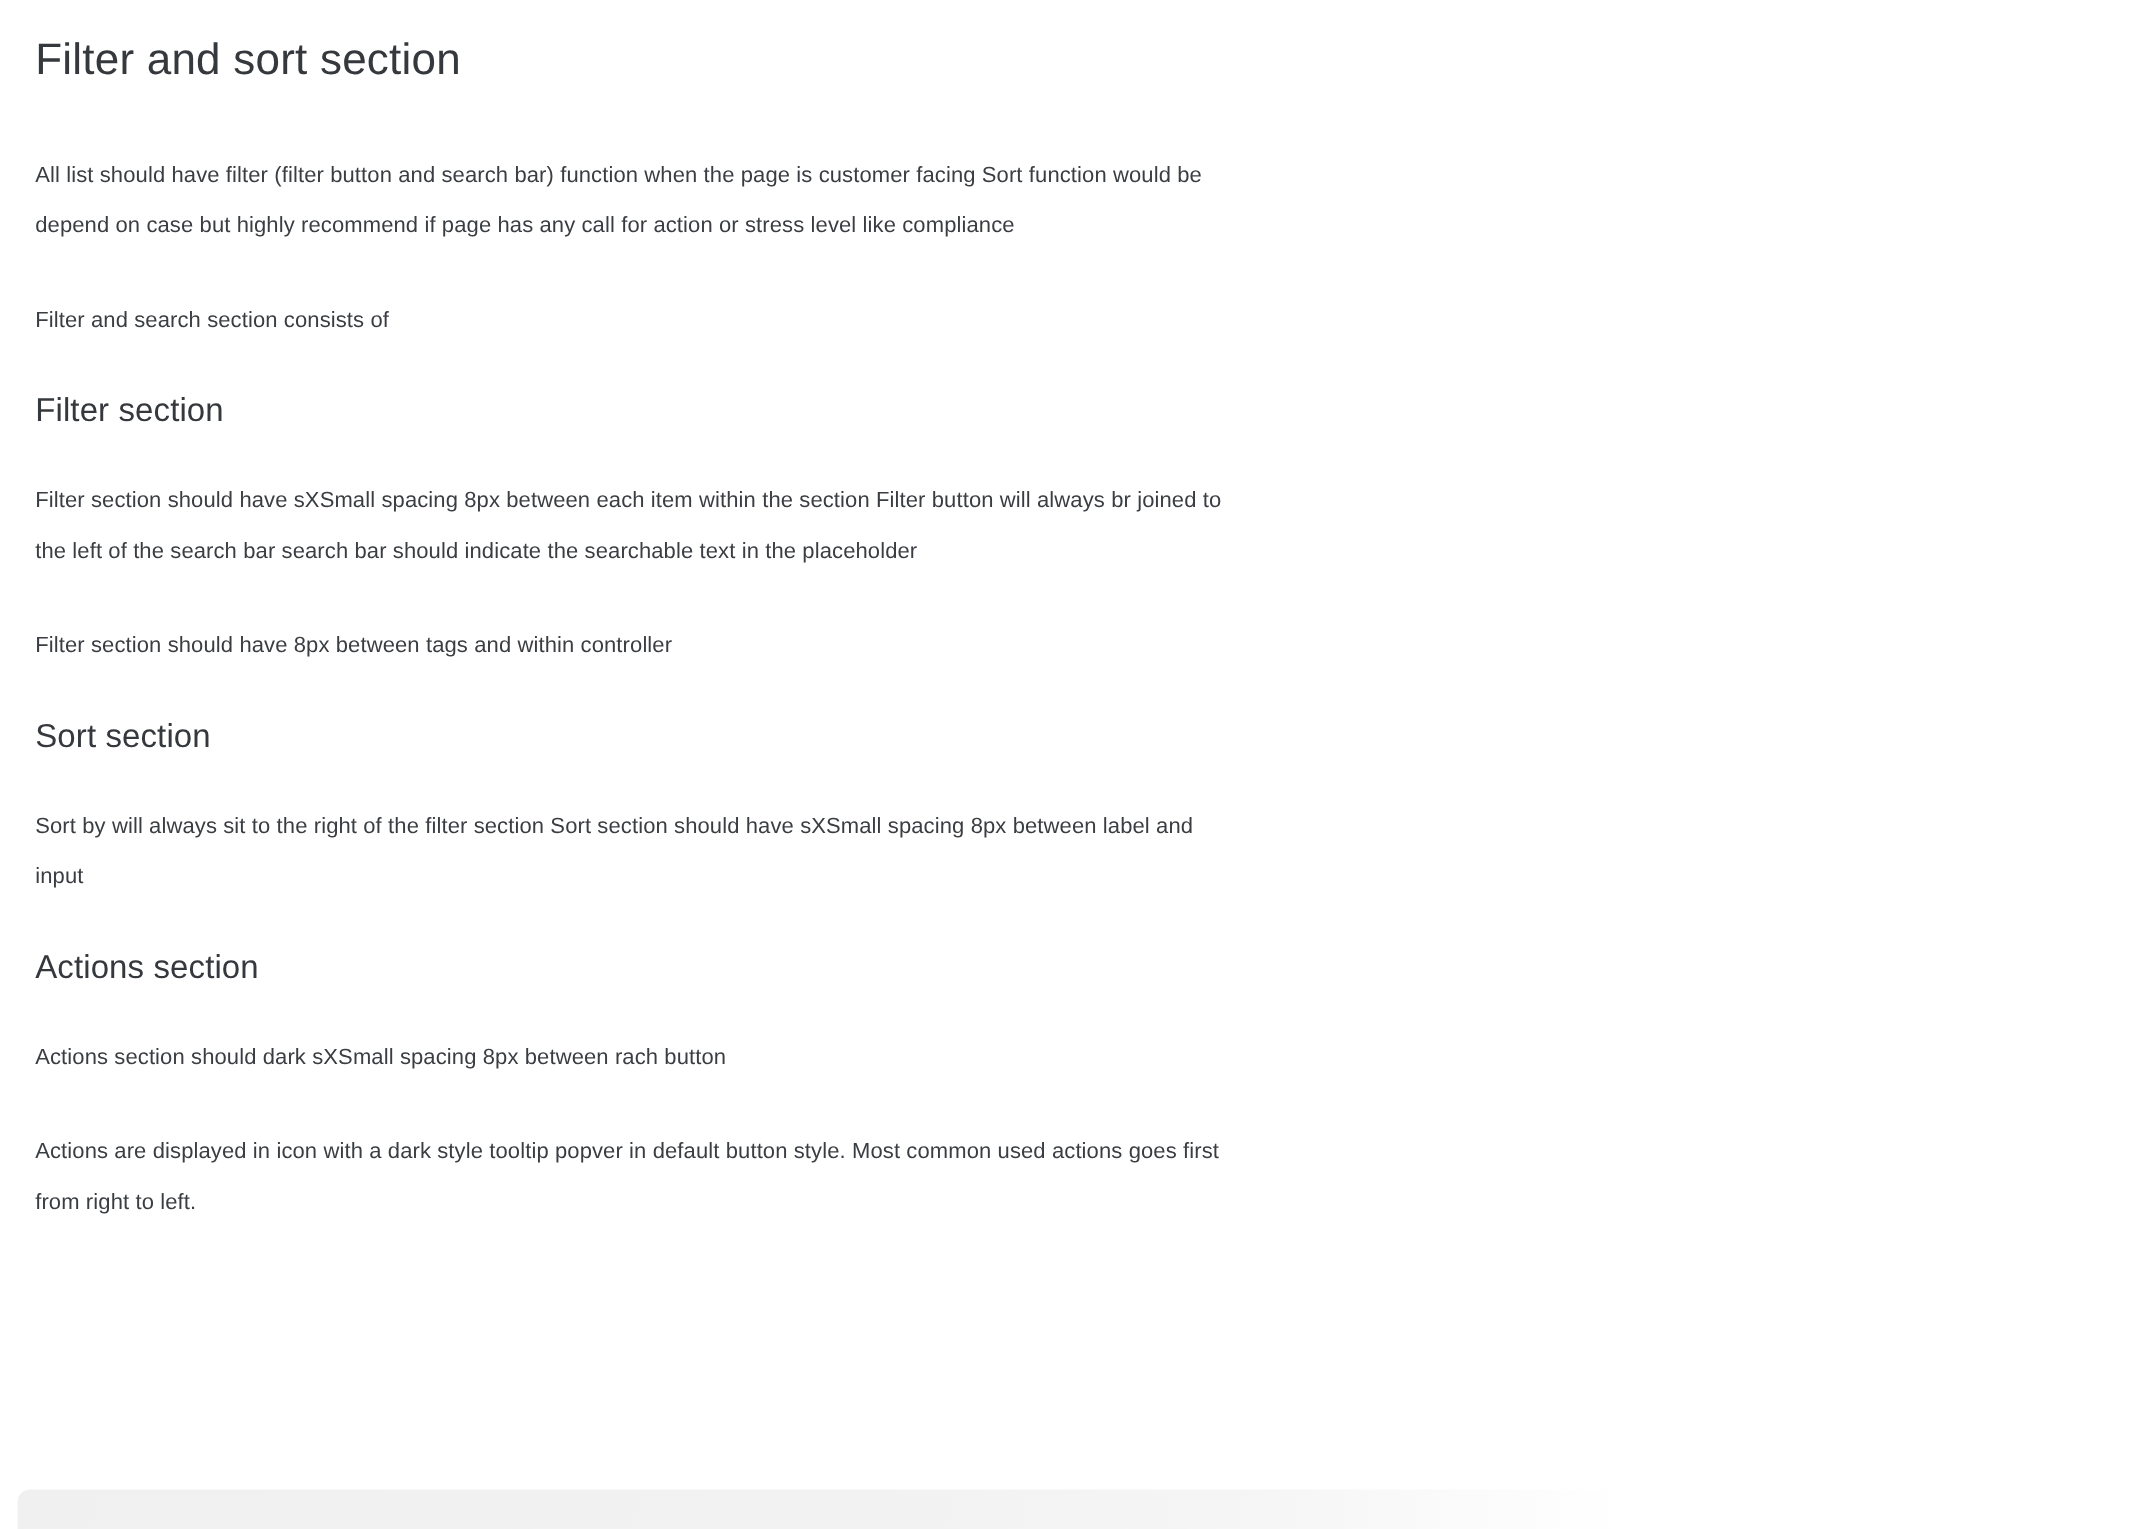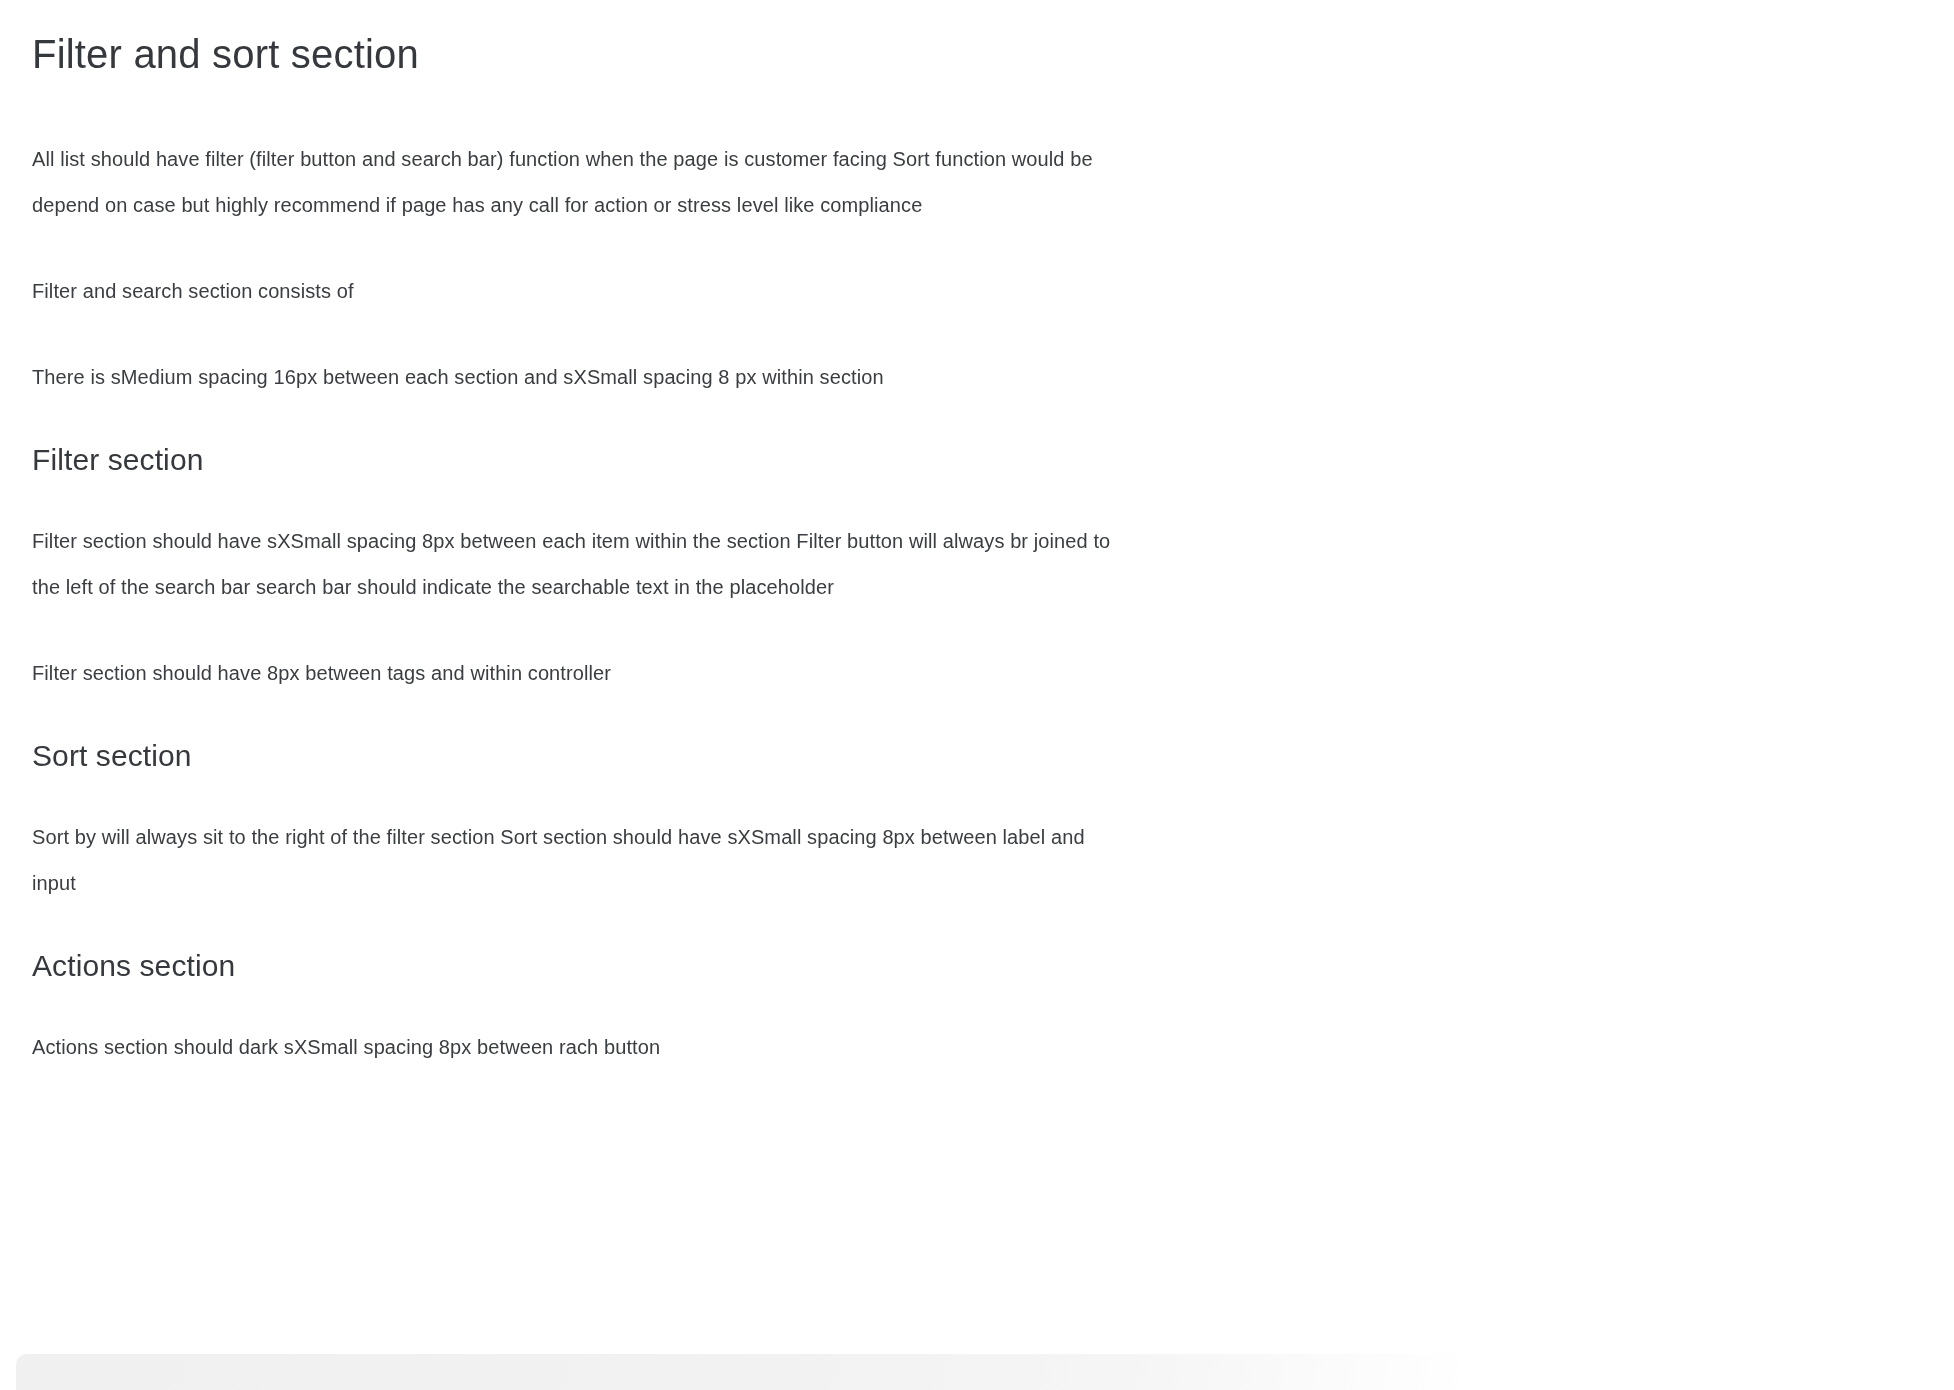--- a/index.html
+++ b/index.html
@@ -79,34 +79,35 @@
 <div class="doc">
 
   <h1 class="doc-title">Filter and sort section</h1>
 
   <p class="doc-p">All list should have filter (filter button and search bar) function when the page is customer facing Sort function would be
 depend on case but highly recommend if page has any call for action or stress level like compliance</p>
 
   <p class="doc-p">Filter and search section consists of</p>
 
 
-  <p class="doc-p">There is sMedium spacing 16px between each section and sXSmall spacing 8 px within section</p>
 
   <h2 class="doc-h2">Filter section</h2>
 
   <p class="doc-p">Filter section should have sXSmall spacing 8px between each item within the section Filter button will always br joined to
 the left of the search bar search bar should indicate the searchable text in the placeholder</p>
 
   <p class="doc-p">Filter section should have 8px between tags and within controller</p>
 
   <h2 class="doc-h2">Sort section</h2>
 
   <p class="doc-p">Sort by will always sit to the right of the filter section Sort section should have sXSmall spacing 8px between label and
 input</p>
 
   <h2 class="doc-h2">Actions section</h2>
 
   <p class="doc-p">Actions section should dark sXSmall spacing 8px between rach button</p>
 
+  <p class="doc-p">Actions are displayed in icon with a dark style tooltip popver in default button style. Most common used actions goes first
+from right to left.</p>
 
 </div>
 
 <div class="bottom-artifact"></div>
 
 </body></html>

